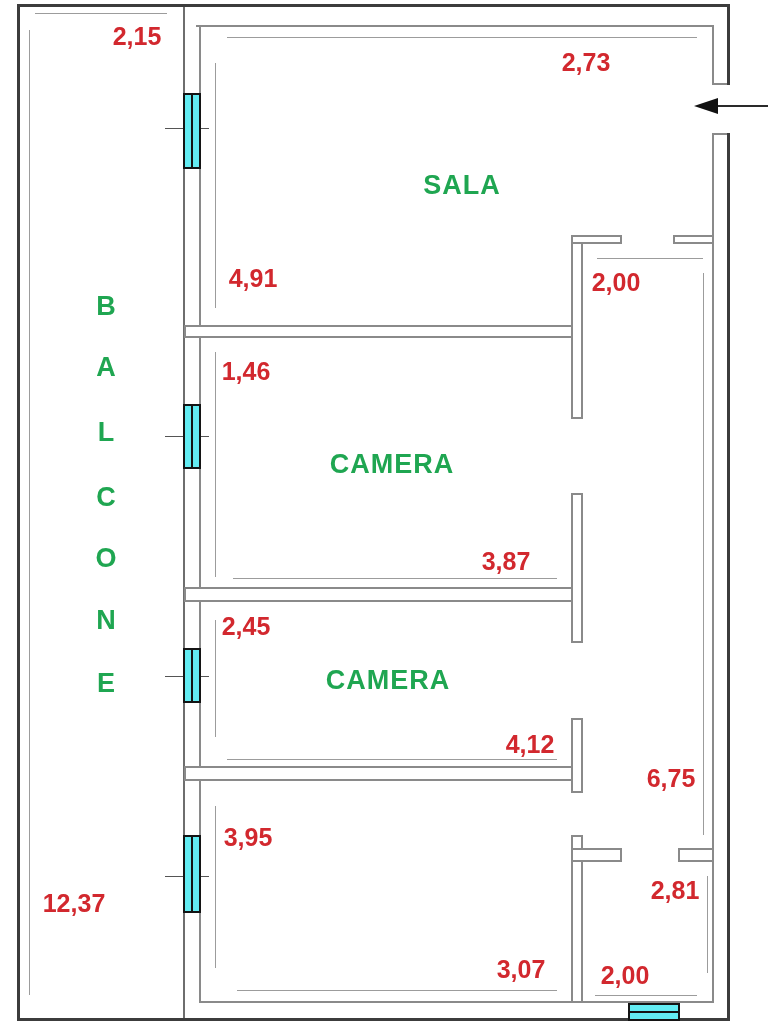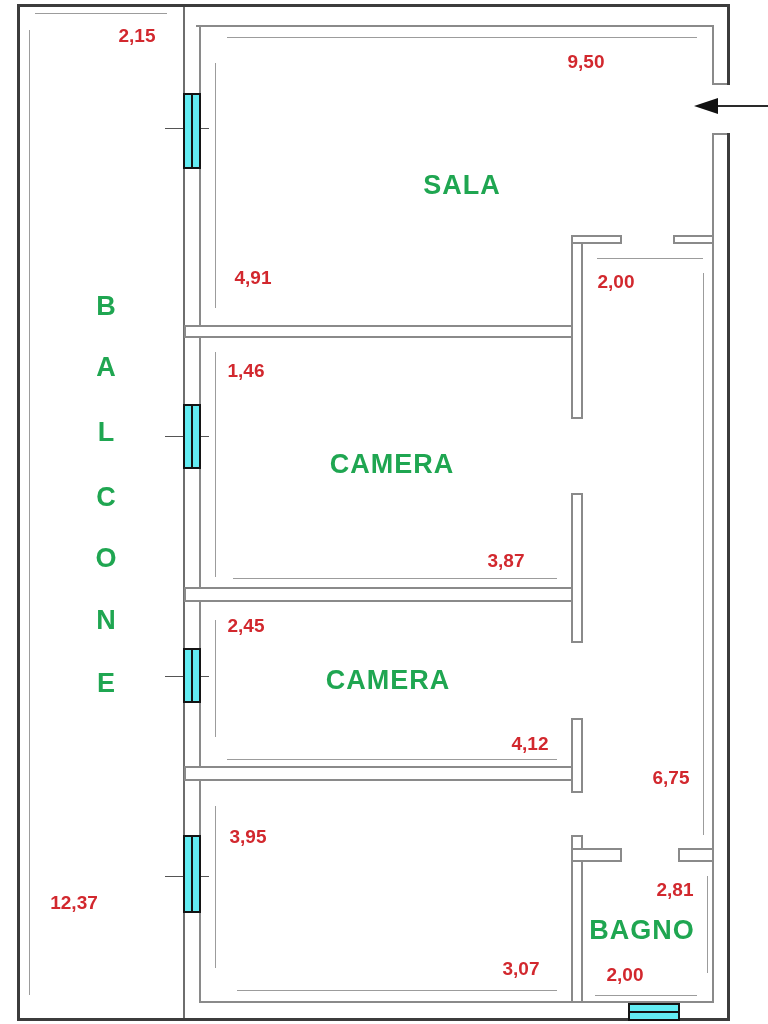--- a/index.html
+++ b/index.html
@@ -14,21 +14,21 @@
   
   .owall{position:absolute;background:#3c3c3c;}
   
   .wall{position:absolute;background:#ffffff;border:2px solid #8a8a8a;box-sizing:border-box;}
   
   .window{position:absolute;background:#63ecf2;border:2px solid #141414;box-sizing:border-box;}
   .winbar-v{position:absolute;top:0;bottom:0;left:50%;width:2px;margin-left:-1px;background:#141414;}
   .winbar-h{position:absolute;left:0;right:0;top:50%;height:2px;margin-top:-1px;background:#141414;}
   .wintick{position:absolute;background:#555;height:1px;}
   
-  .dim{position:absolute;color:#d2282e;font-weight:bold;font-size:19px;white-space:nowrap;
+  .dim{position:absolute;color:#d2282e;font-weight:bold;font-size:25px;white-space:nowrap;
        transform:translate(-50%,-50%);letter-spacing:0px;}
   .room-label{position:absolute;color:#1fa651;font-weight:bold;font-size:27px;white-space:nowrap;
        transform:translate(-50%,-50%);letter-spacing:1px;}
   .bletter{position:absolute;color:#1fa651;font-weight:bold;font-size:27px;
        transform:translate(-50%,-50%);}
   
   .arrow-line{position:absolute;background:#2a2a2a;height:2px;}
   .arrow-head{position:absolute;width:0;height:0;border-top:8px solid transparent;
       border-bottom:8px solid transparent;border-right:24px solid #111;}
 </style>
@@ -102,38 +102,37 @@
       <div class="winbar-v"></div>
     </div>
   <div class="window" style="left:628px;top:1003px;width:52px;height:18px;">
       <div class="winbar-h"></div>
     </div>
 
   <div class="arrow-line" style="left:716px;top:105px;width:52px;"></div>
   <div class="arrow-head" style="left:694px;top:98px;"></div>
 
   <div class="dim" style="left:137px;top:36px;">2,15</div>
-  <div class="dim" style="left:586px;top:62px;">9,50</div>
+  <div class="dim" style="left:586px;top:62px;">2,73</div>
   <div class="dim" style="left:253px;top:278px;">4,91</div>
   <div class="dim" style="left:616px;top:282px;">2,00</div>
   <div class="dim" style="left:246px;top:371px;">1,46</div>
   <div class="dim" style="left:506px;top:561px;">3,87</div>
   <div class="dim" style="left:246px;top:626px;">2,45</div>
   <div class="dim" style="left:530px;top:744px;">4,12</div>
   <div class="dim" style="left:671px;top:778px;">6,75</div>
   <div class="dim" style="left:248px;top:837px;">3,95</div>
   <div class="dim" style="left:521px;top:969px;">3,07</div>
   <div class="dim" style="left:675px;top:890px;">2,81</div>
   <div class="dim" style="left:625px;top:975px;">2,00</div>
   <div class="dim" style="left:74px;top:903px;">12,37</div>
 
   <div class="room-label" style="left:462px;top:185px;">SALA</div>
   <div class="room-label" style="left:392px;top:464px;">CAMERA</div>
   <div class="room-label" style="left:388px;top:680px;">CAMERA</div>
-  <div class="room-label" style="left:642px;top:930px;">BAGNO</div>
 
   <div>
     <span class="bletter" style="left:106px;top:306px;">B</span>
     <span class="bletter" style="left:106px;top:367px;">A</span>
     <span class="bletter" style="left:106px;top:432px;">L</span>
     <span class="bletter" style="left:106px;top:497px;">C</span>
     <span class="bletter" style="left:106px;top:558px;">O</span>
     <span class="bletter" style="left:106px;top:620px;">N</span>
     <span class="bletter" style="left:106px;top:683px;">E</span>
   </div>

